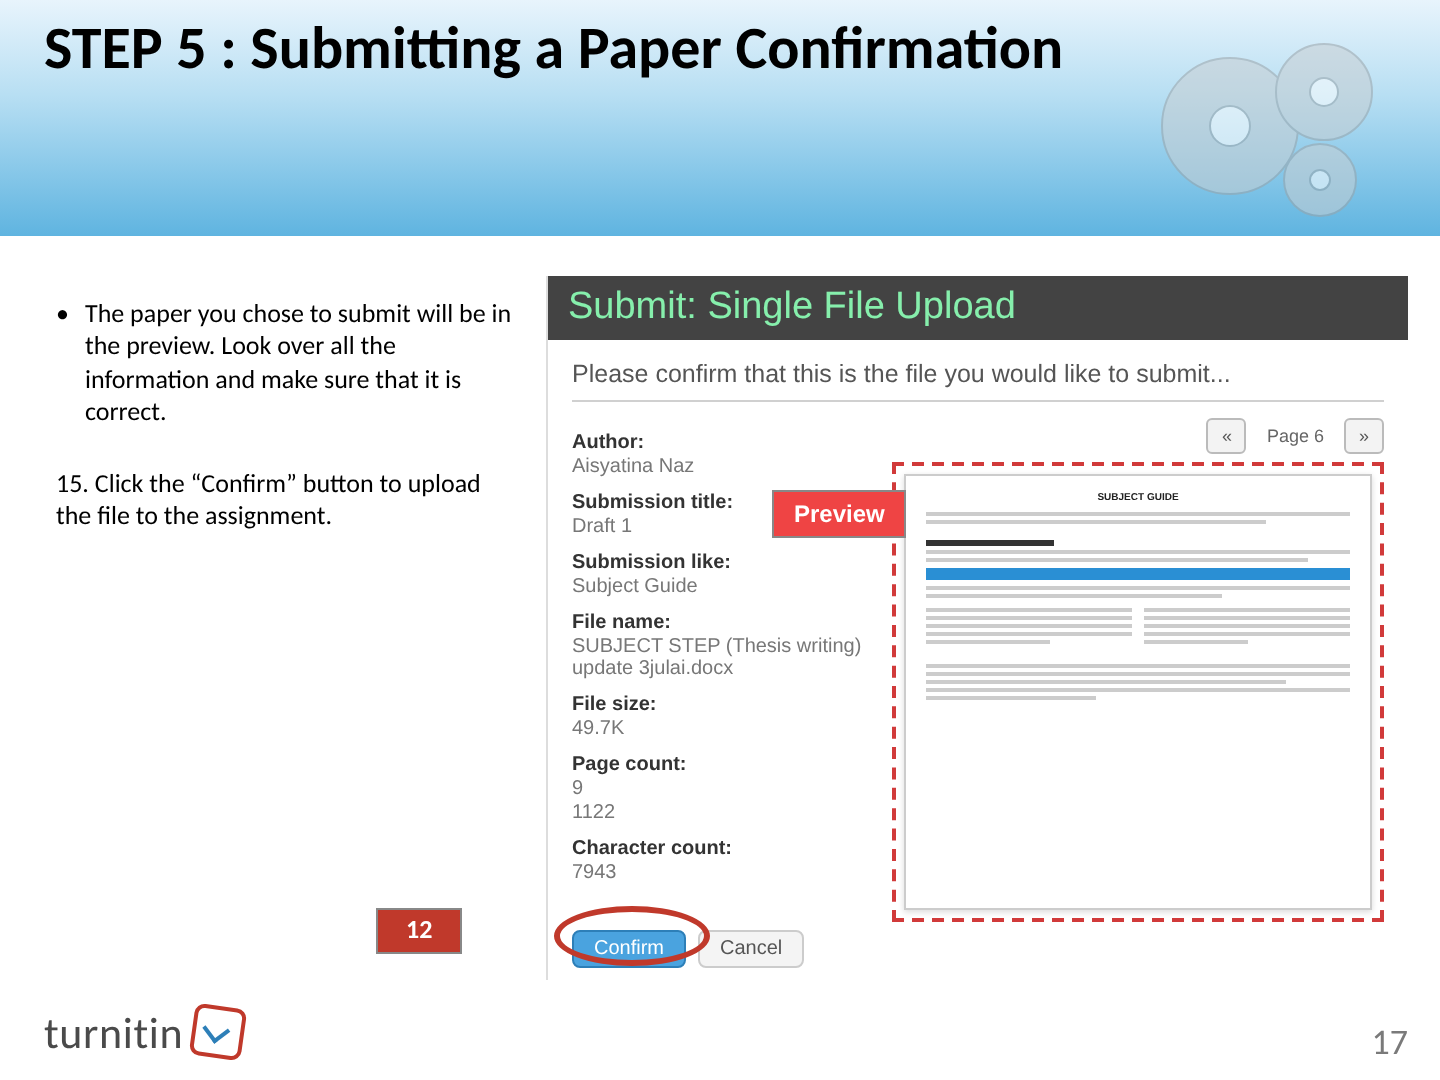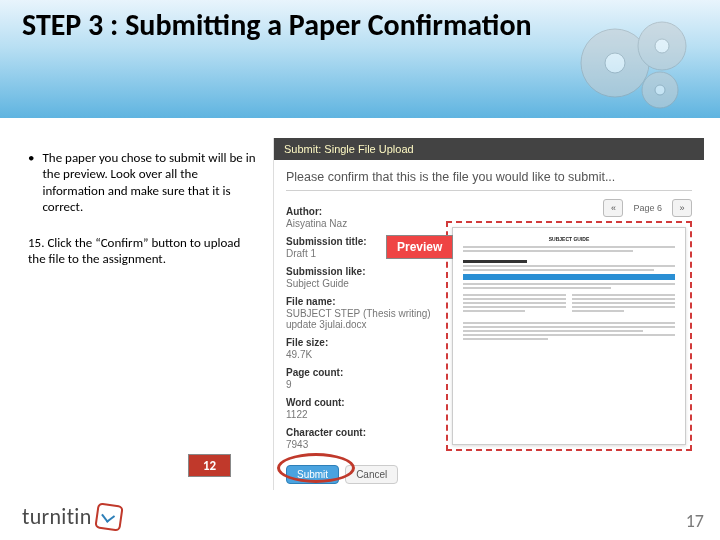--- a/index.html
+++ b/index.html
@@ -4,21 +4,21 @@
 <style>
 html,body{margin:0;padding:0;width:720px;height:540px;font-family:Calibri,Arial,sans-serif;background:#fff;overflow:hidden}
 .banner{position:absolute;top:0;left:0;right:0;height:118px;background:linear-gradient(180deg,#e8f4fc 0%,#b8dff3 40%,#5fb4e0 100%);z-index:0}
 .gears{position:absolute;right:20px;top:8px;width:130px;height:110px;opacity:.55}
 .title{position:absolute;left:22px;top:8px;font-size:30px;font-weight:700;color:#000;line-height:1.15;z-index:2}
 .left{position:absolute;left:28px;top:150px;width:230px;font-size:13px;line-height:1.25;color:#000}
 .left .bullet{display:flex;gap:8px;margin-bottom:20px}
 .left .bullet .dot{flex:0 0 auto}
 .left .step15{margin-top:19px}
 .panel{position:absolute;left:273px;top:138px;width:430px;height:352px;background:#fff;border-left:1px solid #ddd}
-.panel-head{background:#434343;color:#fef9c3;font-size:11px;padding:5px 10px;font-family:Arial}
+.panel-head{background:#434343;color:#86efac;font-size:19px;padding:5px 10px;font-family:Arial}
 .panel-body{padding:10px 12px 8px 12px;font-family:Arial}
 .panel-msg{color:#555;font-size:12.5px;margin-bottom:6px}
 .hr{height:1px;background:#d0d0d0;margin:4px 0 8px 0}
 .cols{display:flex;gap:10px}
 .meta{flex:0 0 150px;font-size:10px;color:#333}
 .meta .mlabel{font-weight:700;margin-top:7px}
 .meta .mval{color:#777;margin-top:1px}
 .prevwrap{flex:1;position:relative}
 .pager{display:flex;align-items:center;justify-content:flex-end;gap:6px;margin-bottom:4px}
 .pgbtn{width:18px;height:16px;border:1px solid #bbb;border-radius:3px;background:#f3f3f3;font-size:9px;display:flex;align-items:center;justify-content:center;color:#555}
@@ -29,42 +29,42 @@
 .doc .dline{height:2px;background:#ccc;margin:2px 0}
 .doc .dband{height:6px;background:#2a8fd4;margin:3px 0}
 .doc .dcol{display:flex;gap:6px;margin-top:3px}
 .doc .dcol>div{flex:1}
 .tag-preview{position:absolute;left:-62px;top:12px;background:#ef4444;color:#fff;font-size:12px;font-weight:700;padding:4px 10px;border:1px solid #888;z-index:5}
 .tag15{position:absolute;left:188px;top:454px;background:#c0392b;color:#fff;font-size:13px;font-weight:700;padding:3px 14px;border:1px solid #888;z-index:6}
 .oval{position:absolute;left:277px;top:453px;width:72px;height:24px;border:3px solid #c0392b;border-radius:50%;z-index:6}
 .btnrow{position:absolute;left:12px;bottom:6px;display:flex;gap:6px;align-items:center}
 .btn-confirm{background:#4aa3df;color:#fff;border:1px solid #2d7fb8;border-radius:4px;font-size:10px;padding:3px 10px}
 .btn-cancel{background:#f4f4f4;color:#555;border:1px solid #ccc;border-radius:4px;font-size:10px;padding:3px 10px}
-.logo{position:absolute;left:22px;bottom:10px;display:flex;align-items:center;gap:2px}
+.logo{position:absolute;left:22px;bottom:10px;display:flex;align-items:flex-start;gap:2px}
 .logo .tname{font-size:22px;font-weight:400;color:#4a4a4a;letter-spacing:.3px}
 .logo .ticon{width:22px;height:22px;border:2px solid #c0392b;border-radius:5px;position:relative;transform:rotate(8deg);margin-left:2px}
 .logo .ticon::after{content:"";position:absolute;left:5px;top:5px;width:8px;height:8px;border-left:2px solid #2d7fb8;border-bottom:2px solid #2d7fb8;transform:rotate(-45deg)}
 .pagenum{position:absolute;right:16px;bottom:8px;font-size:18px;color:#7a7a7a}
 </style>
 </head>
 <body>
 
 <div class="banner"></div>
 <svg class="gears" viewBox="0 0 130 110">
   <g fill="#c7ced2" stroke="#9aa3a8" stroke-width="1">
     <circle cx="45" cy="55" r="34"></circle>
       <circle cx="45" cy="55" r="10" fill="#fff"></circle>
     <circle cx="92" cy="38" r="24"></circle>
       <circle cx="92" cy="38" r="7" fill="#fff"></circle>
     <circle cx="90" cy="82" r="18"></circle>
       <circle cx="90" cy="82" r="5" fill="#fff"></circle>
   </g>
 </svg>
 
-<div class="title">STEP 3 : Submitting a Paper Confirmation</div>
+<div class="title">STEP 5 : Submitting a Paper Confirmation</div>
 
 <div class="left">
   <div class="bullet">
     <span class="dot">•</span>
     <span>The paper you chose to submit will be in the preview. Look over all the information and make sure that it is correct.</span>
   </div>
   <div class="step15">15. Click the “Confirm” button to upload the file to the assignment.</div>
 </div>
 
 <div class="panel">
@@ -79,21 +79,20 @@
         <div class="mlabel">Submission title:</div>
         <div class="mval">Draft 1</div>
         <div class="mlabel">Submission like:</div>
         <div class="mval">Subject Guide</div>
         <div class="mlabel">File name:</div>
         <div class="mval">SUBJECT STEP (Thesis writing) update 3julai.docx</div>
         <div class="mlabel">File size:</div>
         <div class="mval">49.7K</div>
         <div class="mlabel">Page count:</div>
         <div class="mval">9</div>
-        <div class="mlabel">Word count:</div>
         <div class="mval">1122</div>
         <div class="mlabel">Character count:</div>
         <div class="mval">7943</div>
       </div>
       <div class="prevwrap">
         <div class="pager">
           <div class="pgbtn">«</div>
           <div class="pglabel">Page 6</div>
           <div class="pgbtn">»</div>
         </div>
@@ -130,21 +129,21 @@
             <div class="dline"></div>
               <div class="dline"></div>
               <div class="dline" style="width:85%"></div>
             <div class="dline"></div>
               <div class="dline" style="width:40%"></div>
           </div>
         </div>
       </div>
     </div>
     <div class="btnrow">
-      <div class="btn-confirm">Submit</div>
+      <div class="btn-confirm">Confirm</div>
       <div class="btn-cancel">Cancel</div>
     </div>
   </div>
 </div>
 
 <div class="tag15">12</div>
 <div class="oval"></div>
 
 <div class="logo">
   <span class="tname">turnitin</span>

